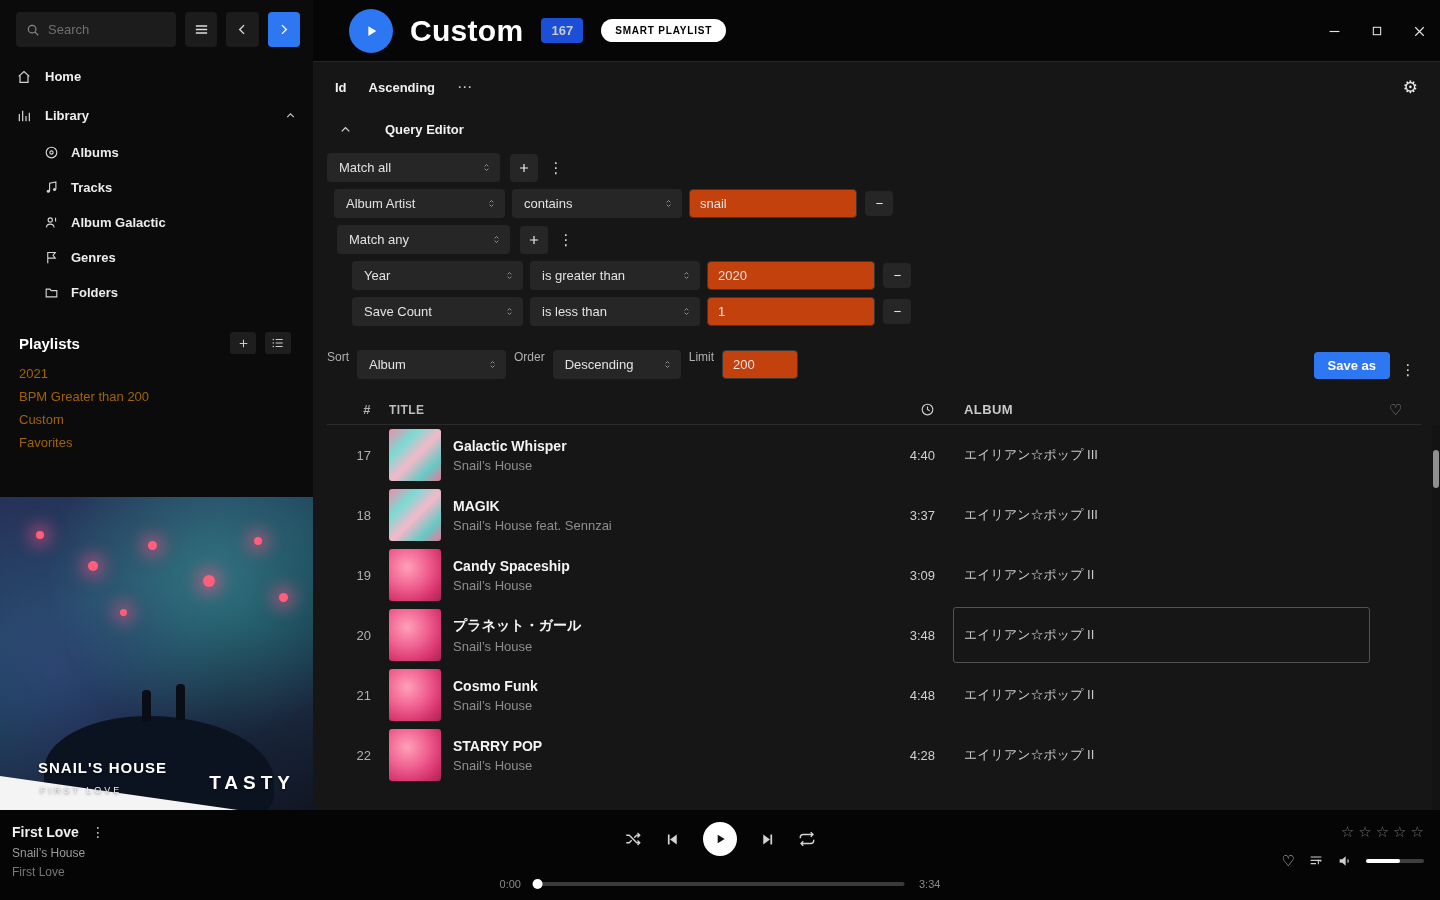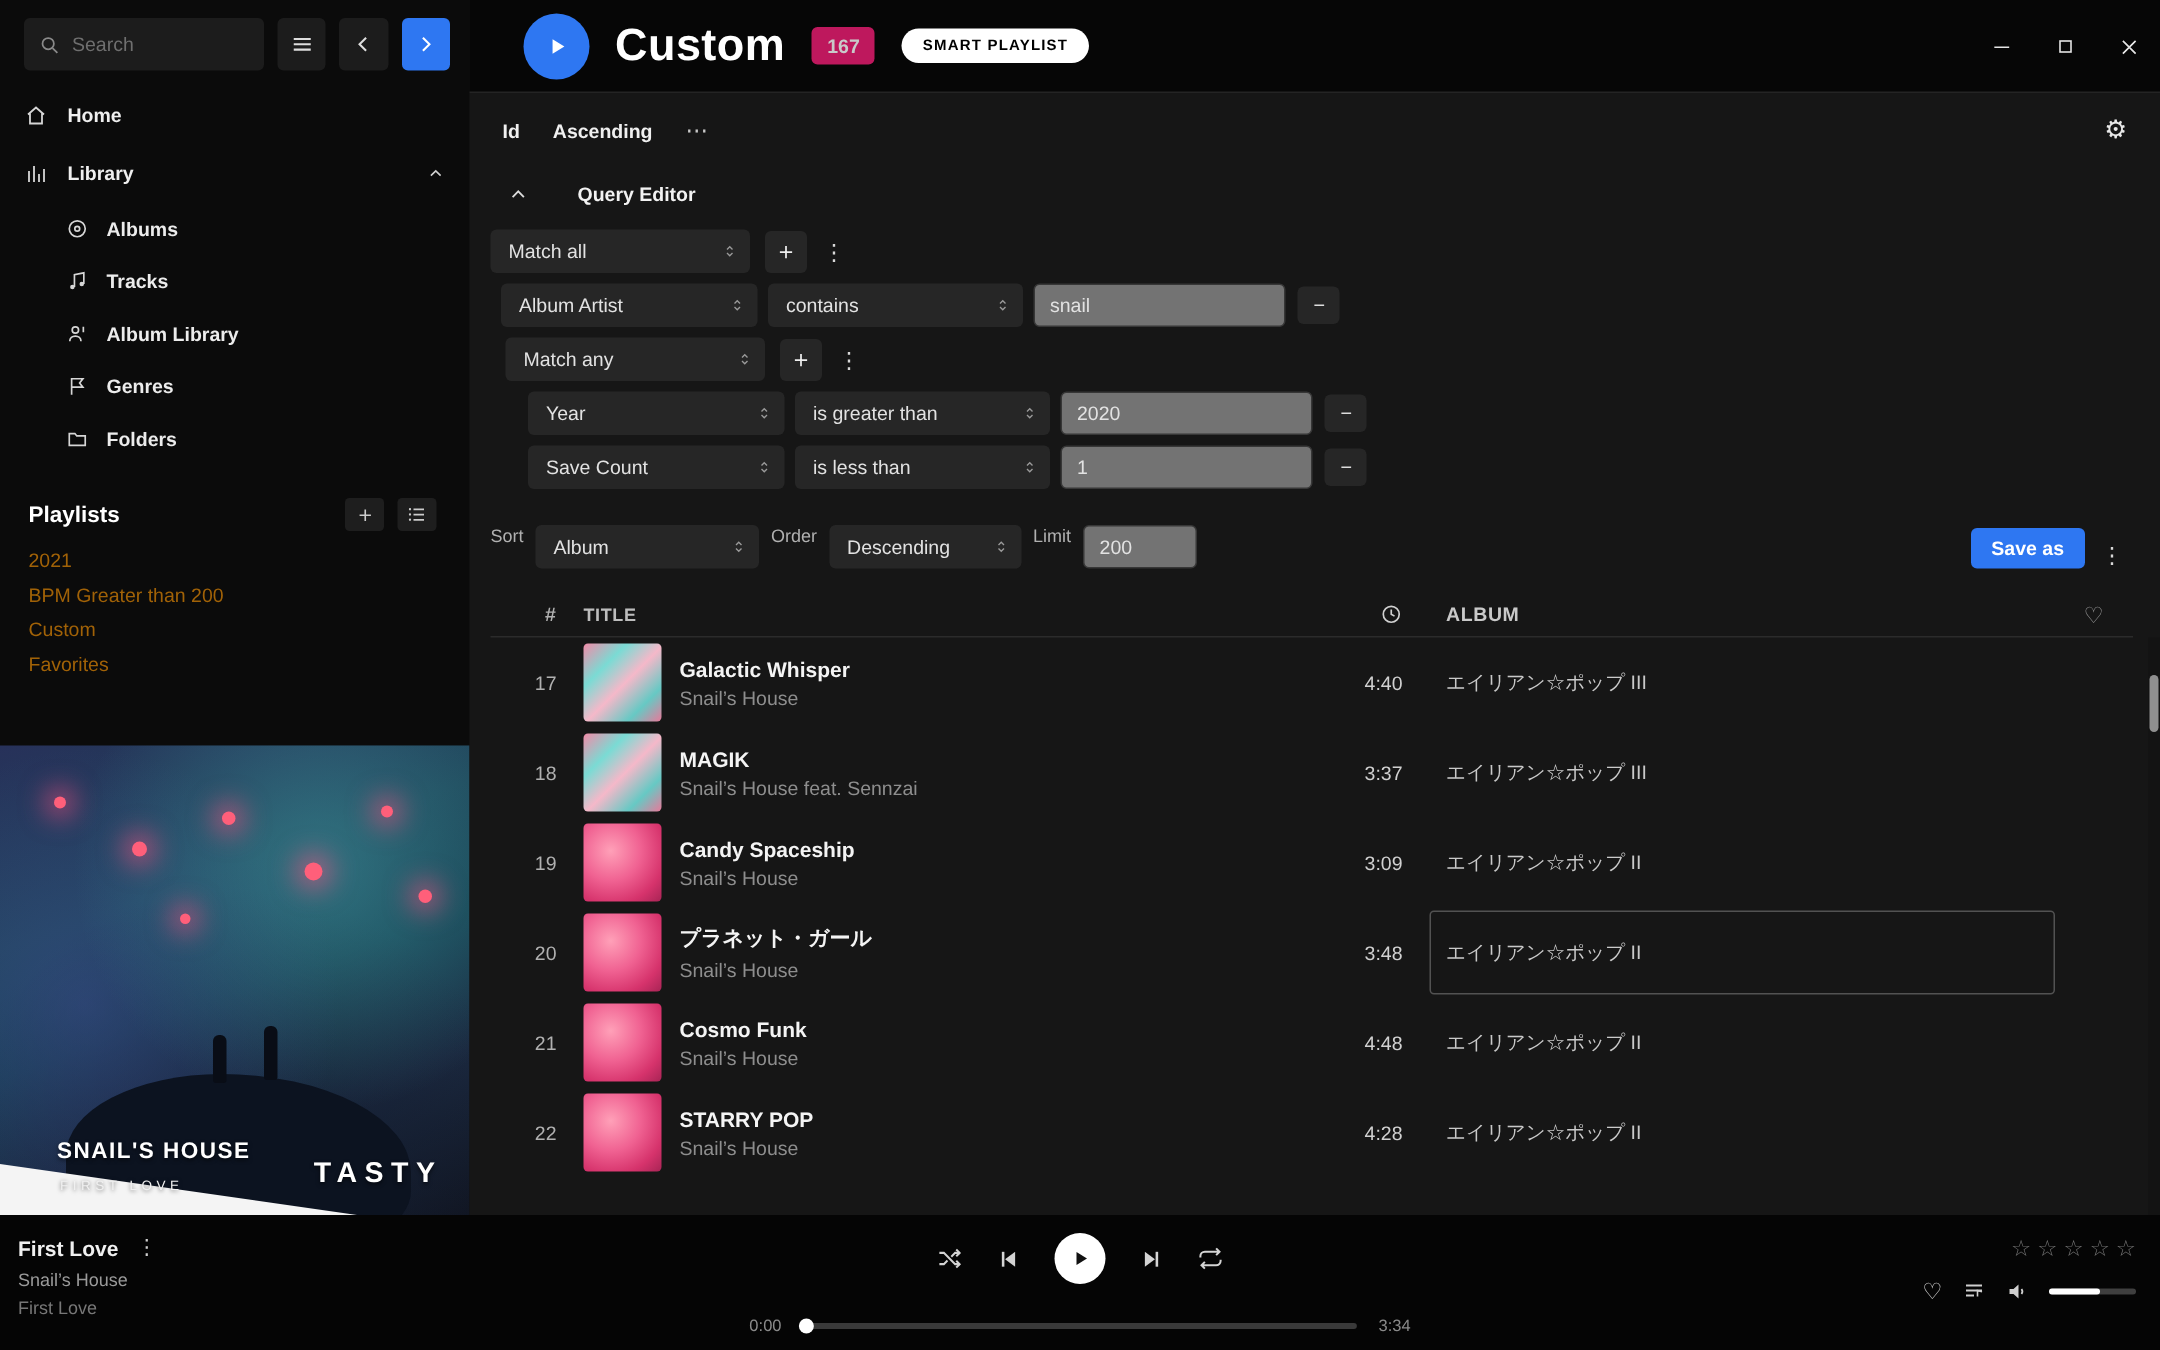--- a/index.html
+++ b/index.html
@@ -47,42 +47,42 @@
            clip-path:polygon(0 0, 100% 100%, 0 100%); }
   .cover-artist { position:absolute; left:38px; bottom:34px; font-size:15px; font-weight:800; letter-spacing:1px; color:#fff; text-shadow:0 1px 3px rgba(0,0,0,.6); }
   .cover-album  { position:absolute; left:40px; bottom:15px; font-size:9px; letter-spacing:3px; color:#f0f0f0; text-shadow:0 1px 3px rgba(0,0,0,.6); }
   .cover-brand  { position:absolute; right:18px; bottom:16px; font-size:19px; font-weight:600; letter-spacing:5px; color:#fff; text-shadow:0 1px 3px rgba(0,0,0,.6); }
 
   
   .main { flex:1; min-width:0; display:flex; flex-direction:column; background:#161616; position:relative; }
   .page-header { height:62px; flex-shrink:0; display:flex; align-items:center; padding-left:36px; background:#060606; border-bottom:1px solid #242424; position:relative; }
   .big-play { width:44px; height:44px; border-radius:50%; background:#2e77f2; border:none; color:#fff; display:flex; align-items:center; justify-content:center; cursor:pointer; flex-shrink:0; }
   .page-title { font-size:30px; font-weight:800; letter-spacing:.3px; color:#fff; margin-left:17px; }
-  .count-badge { margin-left:18px; background:#be185d; color:#c9c9c9; font-size:13px; font-weight:600; padding:5px 10px; border-radius:4px; }
+  .count-badge { margin-left:18px; background:#1d4ed8; color:#c9c9c9; font-size:13px; font-weight:600; padding:5px 10px; border-radius:4px; }
   .smart-badge { margin-left:18px; background:#ffffff; color:#000; font-size:10px; font-weight:800; letter-spacing:.8px; padding:6px 14px; border-radius:12px; }
   .win-controls { position:absolute; right:12px; top:0; height:62px; display:flex; align-items:center; gap:26px; }
   .win-btn { background:none; border:none; color:#e4e4e4; cursor:pointer; display:flex; align-items:center; justify-content:center; }
 
   .toolbar { display:flex; align-items:center; height:50px; flex-shrink:0; padding:0 22px; gap:22px; }
   .tool-text { background:none; border:none; color:#f0f0f0; font-size:13px; font-weight:700; cursor:pointer; }
   .meatball-btn { background:none; border:none; color:#c8c8c8; font-size:15px; cursor:pointer; }
   .gear-btn { margin-left:auto; background:none; border:none; color:#e8e8e8; font-size:17px; cursor:pointer; }
 
   .qe { padding-left:14px; flex-shrink:0; }
   .qe-head { display:flex; align-items:center; margin:6px 0 13px 6px; }
   .collapse-btn { width:24px; height:22px; background:transparent; border:none; color:#dcdcdc; cursor:pointer; display:flex; align-items:center; justify-content:center; }
   .qe-title { font-size:13px; font-weight:700; color:#f2f2f2; margin-left:28px; }
 
   .q-row { display:flex; align-items:center; margin-bottom:7px; }
   .ml7 { margin-left:7px; } .ml10 { margin-left:10px; } .ml25 { margin-left:25px; }
   .sel { height:29px; background:#262626; border-radius:4px; display:flex; align-items:center; padding:0 8px 0 12px; font-size:13px; color:#e2e2e2; cursor:pointer; }
   .sel .ud { margin-left:auto; color:#9a9a9a; flex-shrink:0; }
   .w173{width:173px;} .w171{width:171px;} .w170{width:170px;margin-left:7px;}
   .w149{width:149px;} .w124{width:128px;}
-  .val-input { height:29px; background:#737373; border:1px solid #373737; border-radius:4px; color:#e2e2e2; font-size:13px; padding:0 10px; font-family:inherit; outline:none; }
+  .val-input { height:29px; background:#c2410c; border:1px solid #373737; border-radius:4px; color:#e2e2e2; font-size:13px; padding:0 10px; font-family:inherit; outline:none; }
   .w168{width:168px;margin-left:7px;} .w76{width:76px;}
   .sq-btn { width:28px; height:28px; margin-left:10px; background:#262626; border:none; border-radius:4px; color:#eee; display:flex; align-items:center; justify-content:center; cursor:pointer; }
   .kebab-btn { background:none; border:none; color:#d8d8d8; font-size:15px; margin-left:10px; width:16px; cursor:pointer; }
   .minus-btn { width:28px; height:25px; margin-left:8px; background:#262626; border:none; border-radius:4px; color:#ddd; display:flex; align-items:center; justify-content:center; cursor:pointer; }
 
   .sort-row { display:flex; align-items:flex-end; margin-top:24px; padding-right:24px; }
   .sgroup { display:flex; flex-direction:row; gap:8px; margin-right:8px; }
   .sgroup label { font-size:12px; color:#b0b0b0; }
   .save-btn { margin-left:auto; height:27px; padding:0 14px; background:#2e77f2; color:#fff; border:none; border-radius:4px; font-size:13px; font-weight:700; cursor:pointer; }
 
@@ -283,21 +283,21 @@
         <div class="sub-row">
           <svg width="15" height="15">
               <use href="#i-note"></use>
             </svg>
           <span>Tracks</span>
         </div>
         <div class="sub-row">
           <svg width="15" height="15">
               <use href="#i-artist"></use>
             </svg>
-          <span>Album Library</span>
+          <span>Album Galactic</span>
         </div>
         <div class="sub-row">
           <svg width="15" height="15">
               <use href="#i-flag"></use>
             </svg>
           <span>Genres</span>
         </div>
         <div class="sub-row">
           <svg width="15" height="15">
               <use href="#i-folder"></use>

